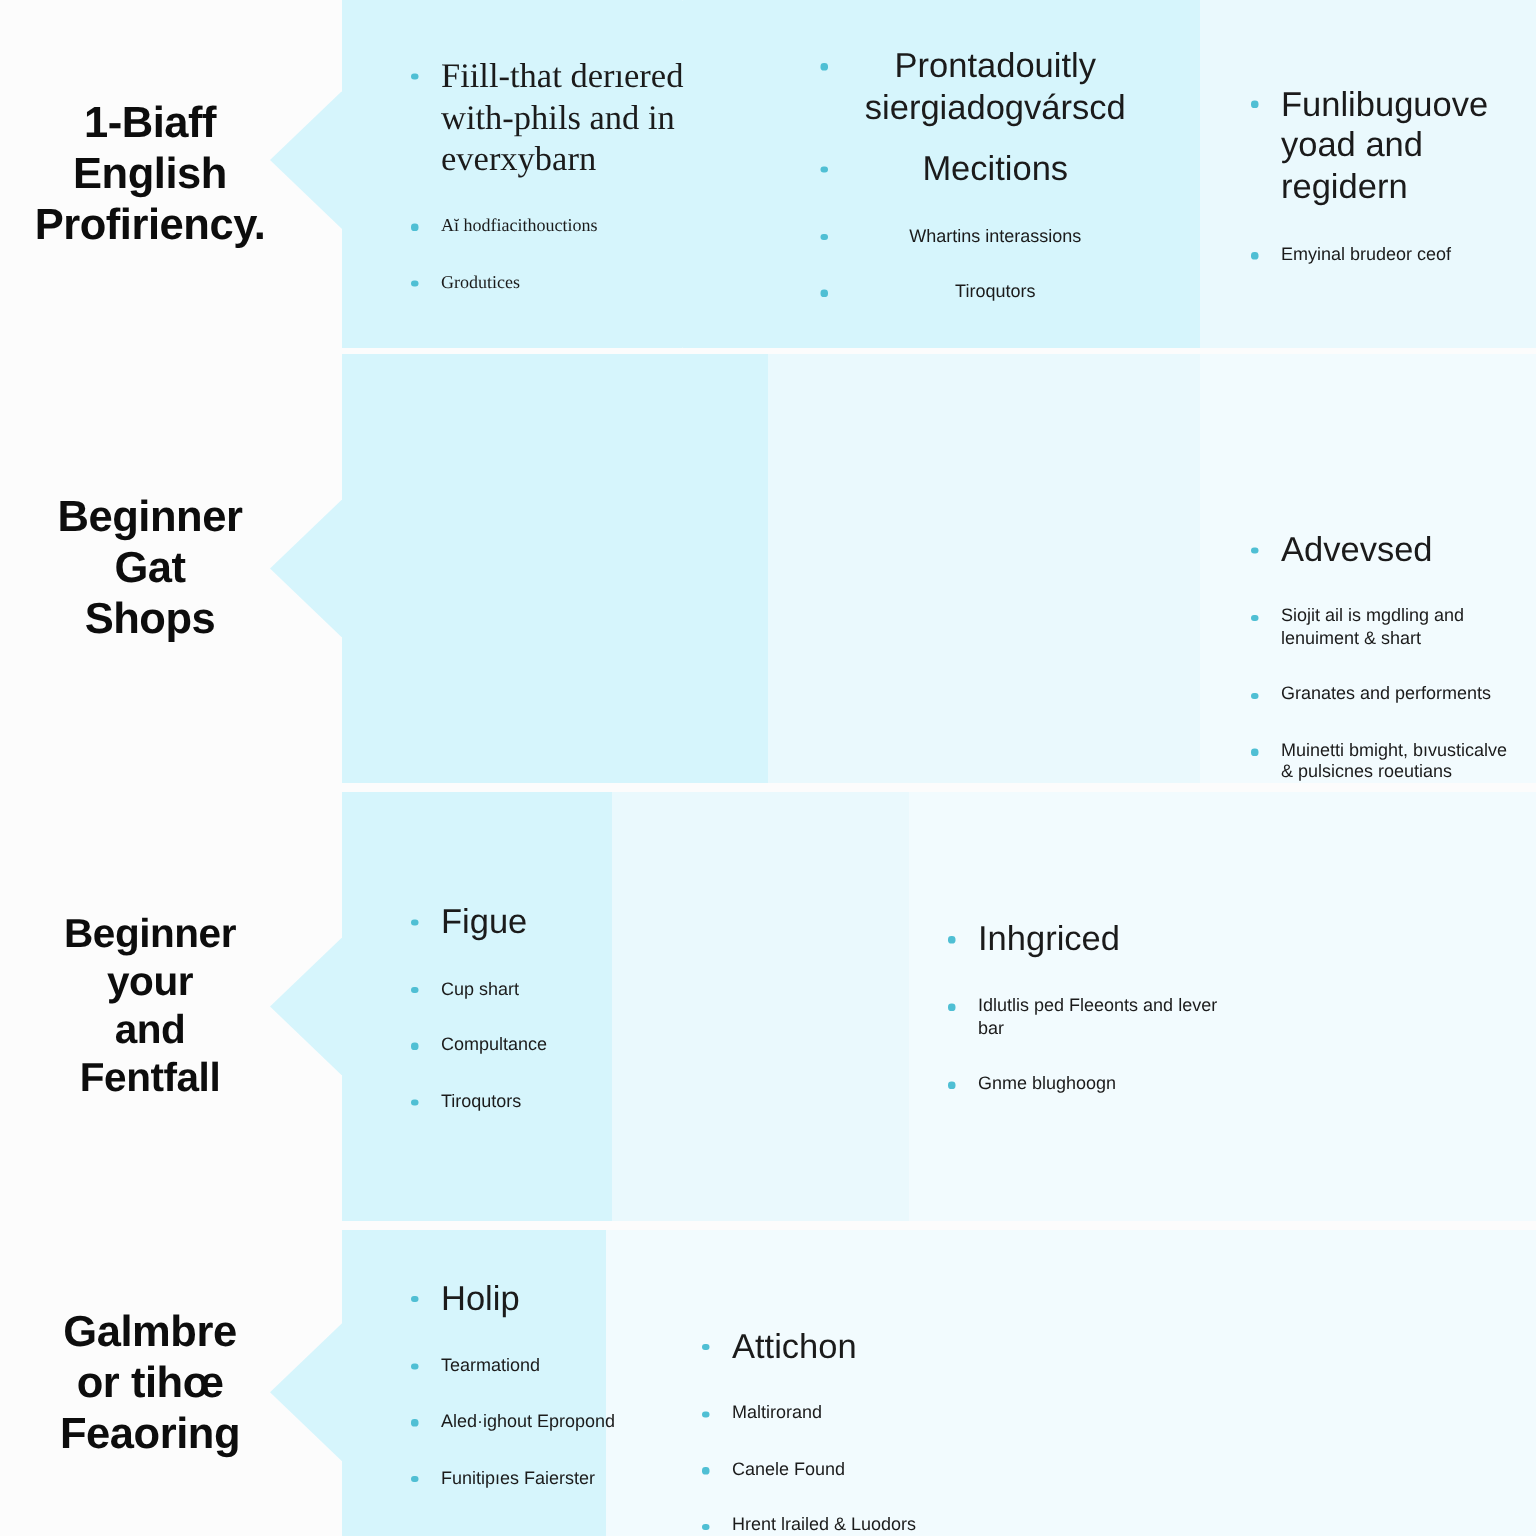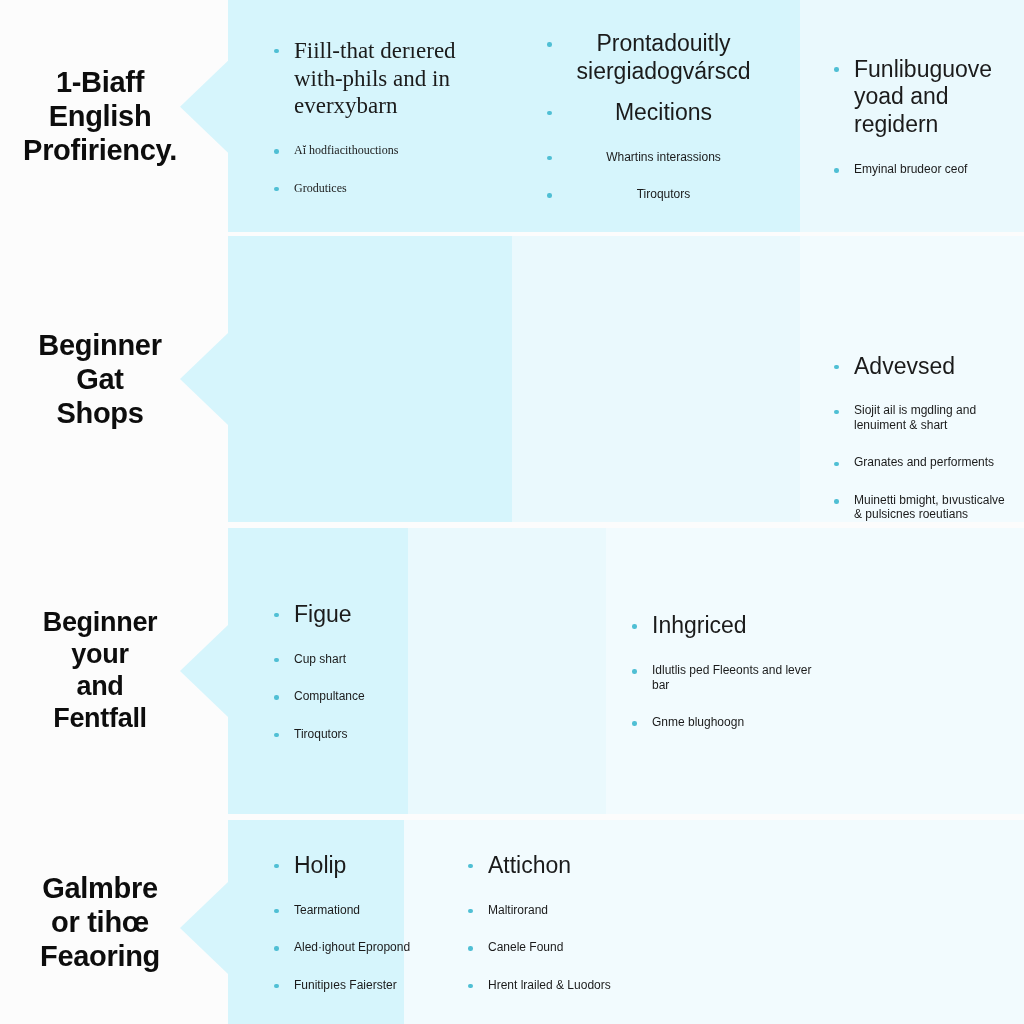--- a/index.html
+++ b/index.html
@@ -209,21 +209,21 @@
         </div>
       </div>
       <div class="col" style="left: 272px; width: 160px;">
         <ul class="bul">
           <li class="lead"><span class="dot" style="background: rgb(79, 191, 212);"></span><span>Holip</span></li>
           <li class="sub"><span class="dot" style="background: rgb(79, 191, 212);"></span><span>Tearmationd</span></li>
           <li class="sub"><span class="dot" style="background: rgb(79, 191, 212);"></span><span>Aled·ighout Epropond</span></li>
           <li class="sub"><span class="dot" style="background: rgb(79, 191, 212);"></span><span>Funitipıes Faierster</span></li>
         </ul>
       </div>
-      <div class="col" style="left: 466px; width: 180px;">
+      <div class="col" style="left: 466px; width: 180px; justify-content: flex-end;">
         <ul class="bul">
           <li class="lead"><span class="dot" style="background: rgb(79, 191, 212);"></span><span>Attichon</span></li>
           <li class="sub"><span class="dot" style="background: rgb(79, 191, 212);"></span><span>Maltirorand</span></li>
           <li class="sub"><span class="dot" style="background: rgb(79, 191, 212);"></span><span>Canele Found</span></li>
           <li class="sub"><span class="dot" style="background: rgb(79, 191, 212);"></span><span>Hrent lrailed &amp; Luodors</span></li>
         </ul>
       </div>
     </div>
   </div>
 

